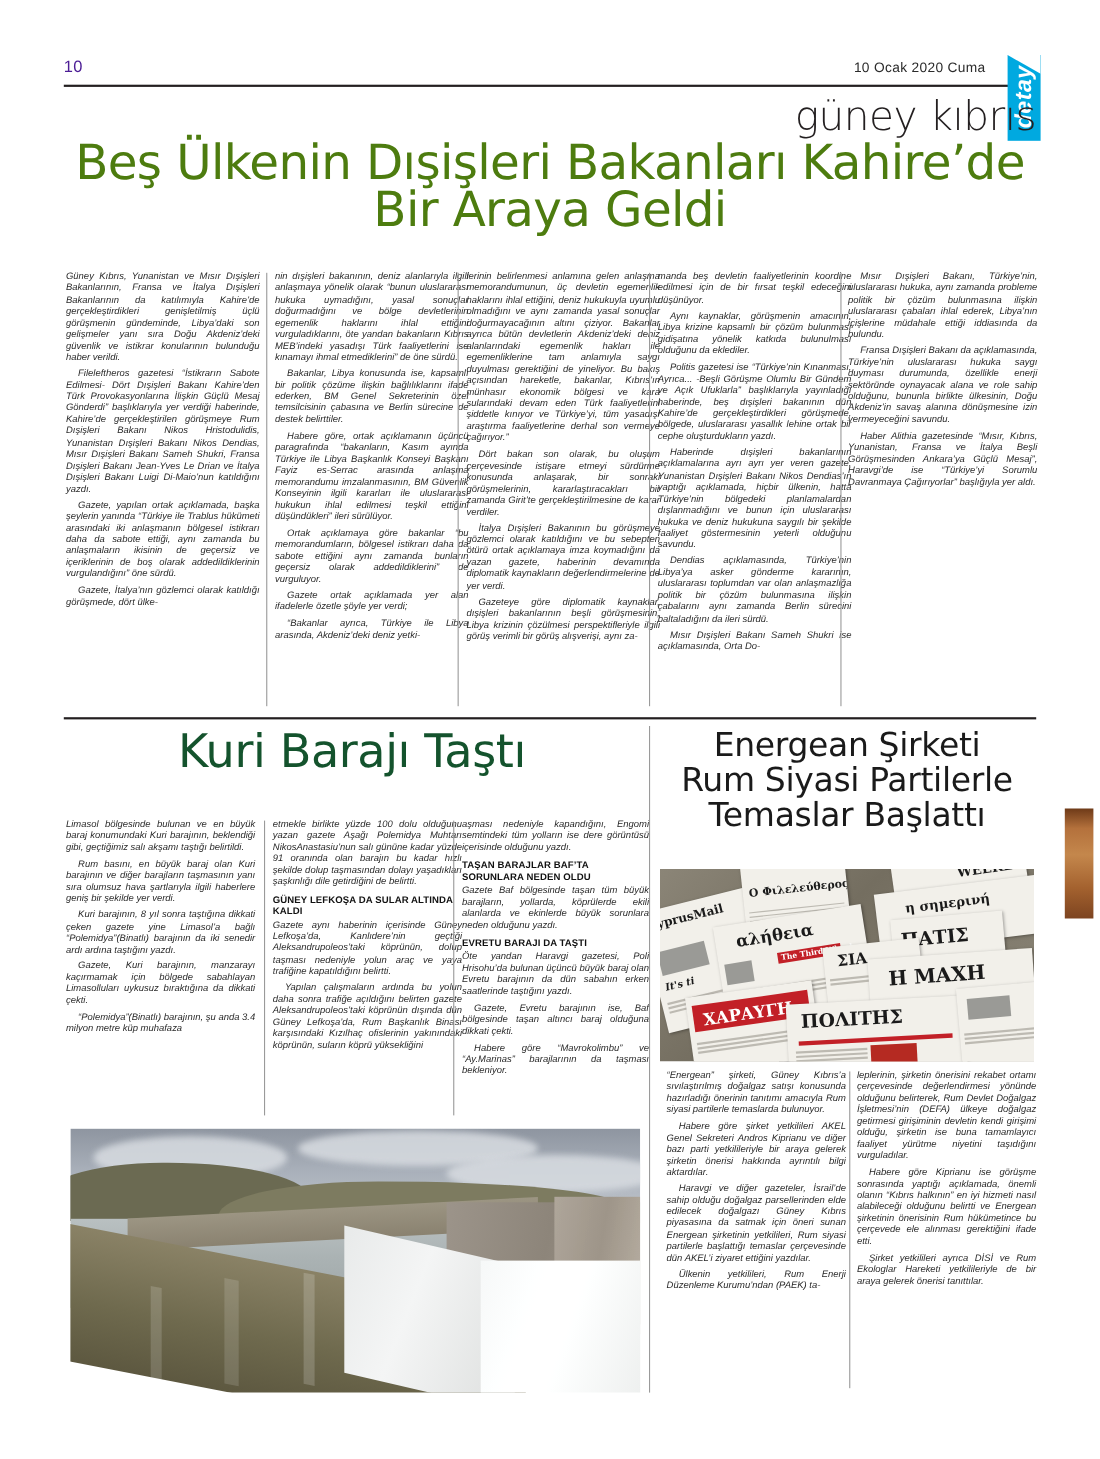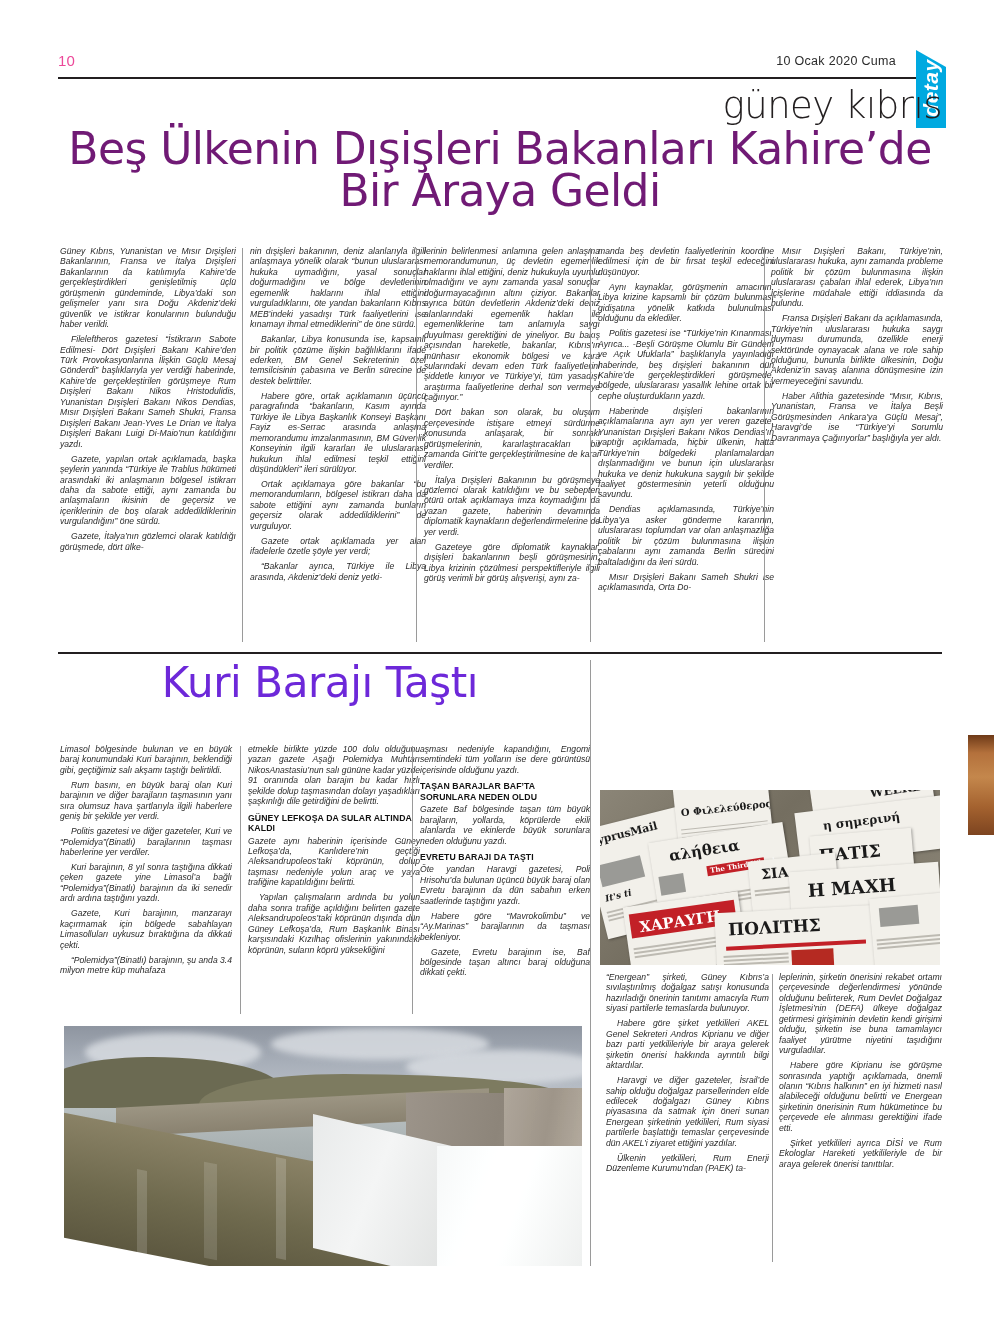--- a/index.html
+++ b/index.html
@@ -8,21 +8,21 @@
     width:1000px;height:1326px;
     font-family:"Liberation Sans","DejaVu Sans",sans-serif;
     color:#231f20;
     position:relative;
     overflow:hidden;
   }
   .page{position:absolute;left:0;top:0;width:1000px;height:1326px;background:#fff;}
 
   
   .masthead{position:absolute;left:58px;top:52px;width:884px;height:26px;}
-  .folio{position:absolute;left:0;top:0;font-size:15px;color:#ec4899;letter-spacing:.2px;}
+  .folio{position:absolute;left:0;top:0;font-size:15px;color:#4c1d95;letter-spacing:.2px;}
   .dateline{position:absolute;right:46px;top:2px;font-size:12.5px;color:#2b2b2b;letter-spacing:.3px;white-space:nowrap;}
   .rule-top{position:absolute;left:58px;top:77px;width:884px;height:2px;background:#231f20;}
 
   .detay{
     position:absolute;left:916px;top:50px;width:30px;height:78px;
     background:#00a9e0;overflow:hidden;
   }
   .detay span{
     position:absolute;left:-25px;top:26px;width:80px;
     transform:rotate(-90deg);
@@ -38,21 +38,21 @@
     position:absolute;right:58px;top:84px;
     font-size:37px;font-weight:300;color:#231f20;letter-spacing:-.5px;
     font-family:"DejaVu Sans",sans-serif;
   }
 
   
   .hl-main{
     position:absolute;left:58px;top:128px;width:884px;
     text-align:center;line-height:.96;
     font-family:"DejaVu Sans",sans-serif;
-    font-weight:400;font-size:44px;color:#701a75;letter-spacing:-.6px;
+    font-weight:400;font-size:44px;color:#4d7c0f;letter-spacing:-.6px;
   }
   .hl-main .l2{display:block;}
 
   
   .col{
     position:absolute;
     font-size:8.6px;line-height:10.45px;
     text-align:justify;
     color:#2a2a2a;
     -webkit-hyphens:none;hyphens:none;
@@ -73,21 +73,21 @@
   .m5{left:771px; top:246px; width:172px;}
 
   .rule-mid{position:absolute;left:58px;top:652px;width:884px;height:2px;background:#231f20;}
   .vrule{position:absolute;background:#9a9a9a;width:1px;}
 
   
   .hl-kuri{
     position:absolute;left:58px;top:662px;width:524px;
     text-align:center;
     font-family:"DejaVu Sans",sans-serif;
-    font-weight:400;font-size:42px;color:#6d28d9;letter-spacing:-.4px;line-height:1.02;
+    font-weight:400;font-size:42px;color:#14532d;letter-spacing:-.4px;line-height:1.02;
   }
   .k1{left:60px;  top:744px; width:172px;}
   .k2{left:248px; top:744px; width:172px;}
   .k3{left:420px; top:744px; width:170px;}
 
   .dam-photo{
     position:absolute;left:64px;top:1026px;width:518px;height:240px;
     overflow:hidden;border:0;
   }
 
@@ -193,39 +193,38 @@
   <div class="vrule" style="left:590px;top:248px;height:394px;"></div>
   <div class="vrule" style="left:764px;top:248px;height:394px;"></div>
 
   <div class="rule-mid"></div>
 
   <div class="hl-kuri">Kuri Barajı Taştı</div>
 
   <div class="col k1">
       <p class="noind">Limasol bölgesinde bulunan ve en büyük baraj konumundaki Kuri barajının, beklendiği gibi, geçtiğimiz salı akşamı taştığı belirtildi.</p>
       <p>Rum basını, en büyük baraj olan Kuri barajının ve diğer barajların taşmasının yanı sıra olumsuz hava şartlarıyla ilgili haberlere geniş bir şekilde yer verdi.</p>
-      <p>Politis gazetesi ve diğer gazeteler, Kuri ve “Polemidya”(Binatlı) barajlarının taşması haberlerine yer verdiler.</p>
       <p>Kuri barajının, 8 yıl sonra taştığına dikkati çeken gazete yine Limasol’a bağlı “Polemidya”(Binatlı) barajının da iki senedir ardı ardına taştığını yazdı.</p>
       <p>Gazete, Kuri barajının, manzarayı kaçırmamak için bölgede sabahlayan Limasolluları uykusuz bıraktığına da dikkati çekti.</p>
       <p>“Polemidya”(Binatlı) barajının, şu anda 3.4 milyon metre küp muhafaza</p>
     </div>
   <div class="col k2">
       <p class="noind">etmekle birlikte yüzde 100 dolu olduğunu yazan gazete Aşağı Polemidya Muhtarı NikosAnastasiu’nun salı gününe kadar yüzde 91 oranında olan barajın bu kadar hızlı şekilde dolup taşmasından dolayı yaşadıkları şaşkınlığı dile getirdiğini de belirtti.</p>
       <h4>GÜNEY LEFKOŞA DA SULAR ALTINDA KALDI</h4>
       <p class="noind">Gazete aynı haberinin içerisinde Güney Lefkoşa’da, Kanlıdere’nin geçtiği Aleksandrupoleos’taki köprünün, dolup taşması nedeniyle yolun araç ve yaya trafiğine kapatıldığını belirtti.</p>
       <p>Yapılan çalışmaların ardında bu yolun daha sonra trafiğe açıldığını belirten gazete Aleksandrupoleos’taki köprünün dışında dün Güney Lefkoşa’da, Rum Başkanlık Binası karşısındaki Kızılhaç ofislerinin yakınındaki köprünün, suların köprü yüksekliğini</p>
     </div>
   <div class="col k3">
       <p class="noind">aşması nedeniyle kapandığını, Engomi semtindeki tüm yolların ise dere görüntüsü içerisinde olduğunu yazdı.</p>
       <h4>TAŞAN BARAJLAR BAF’TA SORUNLARA NEDEN OLDU</h4>
       <p class="noind">Gazete Baf bölgesinde taşan tüm büyük barajların, yollarda, köprülerde ekili alanlarda ve ekinlerde büyük sorunlara neden olduğunu yazdı.</p>
       <h4>EVRETU BARAJI DA TAŞTI</h4>
       <p class="noind">Öte yandan Haravgi gazetesi, Poli Hrisohu’da bulunan üçüncü büyük baraj olan Evretu barajının da dün sabahın erken saatlerinde taştığını yazdı.</p>
+      <p>Gazete, Evretu barajının ise, Baf bölgesinde taşan altıncı baraj olduğuna dikkati çekti.</p>
       <p>Habere göre “Mavrokolimbu” ve “Ay.Marinas” barajlarının da taşması bekleniyor.</p>
-      <p>Gazete, Evretu barajının ise, Baf bölgesinde taşan altıncı baraj olduğuna dikkati çekti.</p>
     </div>
 
   <div class="vrule" style="left:240px;top:746px;height:268px;"></div>
   <div class="vrule" style="left:412px;top:746px;height:268px;"></div>
   <div class="vrule" style="left:590px;top:660px;height:606px;"></div>
 
   <div class="dam-photo">
     <div class="sky"></div>
     <div class="cloud" style="left:4%;top:3%;width:34%;height:16%;"></div>
     <div class="cloud" style="left:40%;top:1%;width:42%;height:13%;"></div>
@@ -237,20 +236,25 @@
     <div class="wall" style="left:66%;top:28%;width:34%;height:46%;"></div>
     <div class="wall" style="left:85%;top:26%;width:15%;height:52%;filter:brightness(1.12);"></div>
     <div class="spill" style="left:-4%;top:52%;width:84%;height:52%;transform:skewY(11deg);"></div>
     <div class="streak" style="left:14%;top:60%;width:2%;height:38%;transform:skewY(11deg);opacity:.35;"></div>
     <div class="streak" style="left:27%;top:57%;width:2.5%;height:40%;transform:skewY(11deg);opacity:.3;"></div>
     <div class="streak" style="left:41%;top:55%;width:2%;height:42%;transform:skewY(11deg);opacity:.4;"></div>
     <div class="foam" style="left:48%;top:44%;width:30%;height:56%;transform:skewY(13deg);"></div>
     <div class="foam" style="left:72%;top:50%;width:32%;height:52%;filter:brightness(1.06);"></div>
   </div>
 
+  <div class="hl-energean">
+    <div>Energean Şirketi</div>
+    <div>Rum Siyasi Partilerle</div>
+    <div>Temaslar Başlattı</div>
+  </div>
 
   <div class="news-photo">
     <div class="np-bg"></div>
 
     <div class="np" style="left:-2%;top:14%;width:34%;height:64%;transform:rotate(-14deg);">
       <div class="ttl" style="position:absolute;left:4%;top:6%;font-size:11px;">CyprusMail</div>
       <div class="blk" style="left:6%;top:34%;width:38%;height:20%;"></div>
       <div class="ttl" style="position:absolute;left:6%;top:60%;font-size:9px;font-style:italic;">It's ti</div>
       <div class="lines" style="top:76%;">
         <div class="ln"></div>

